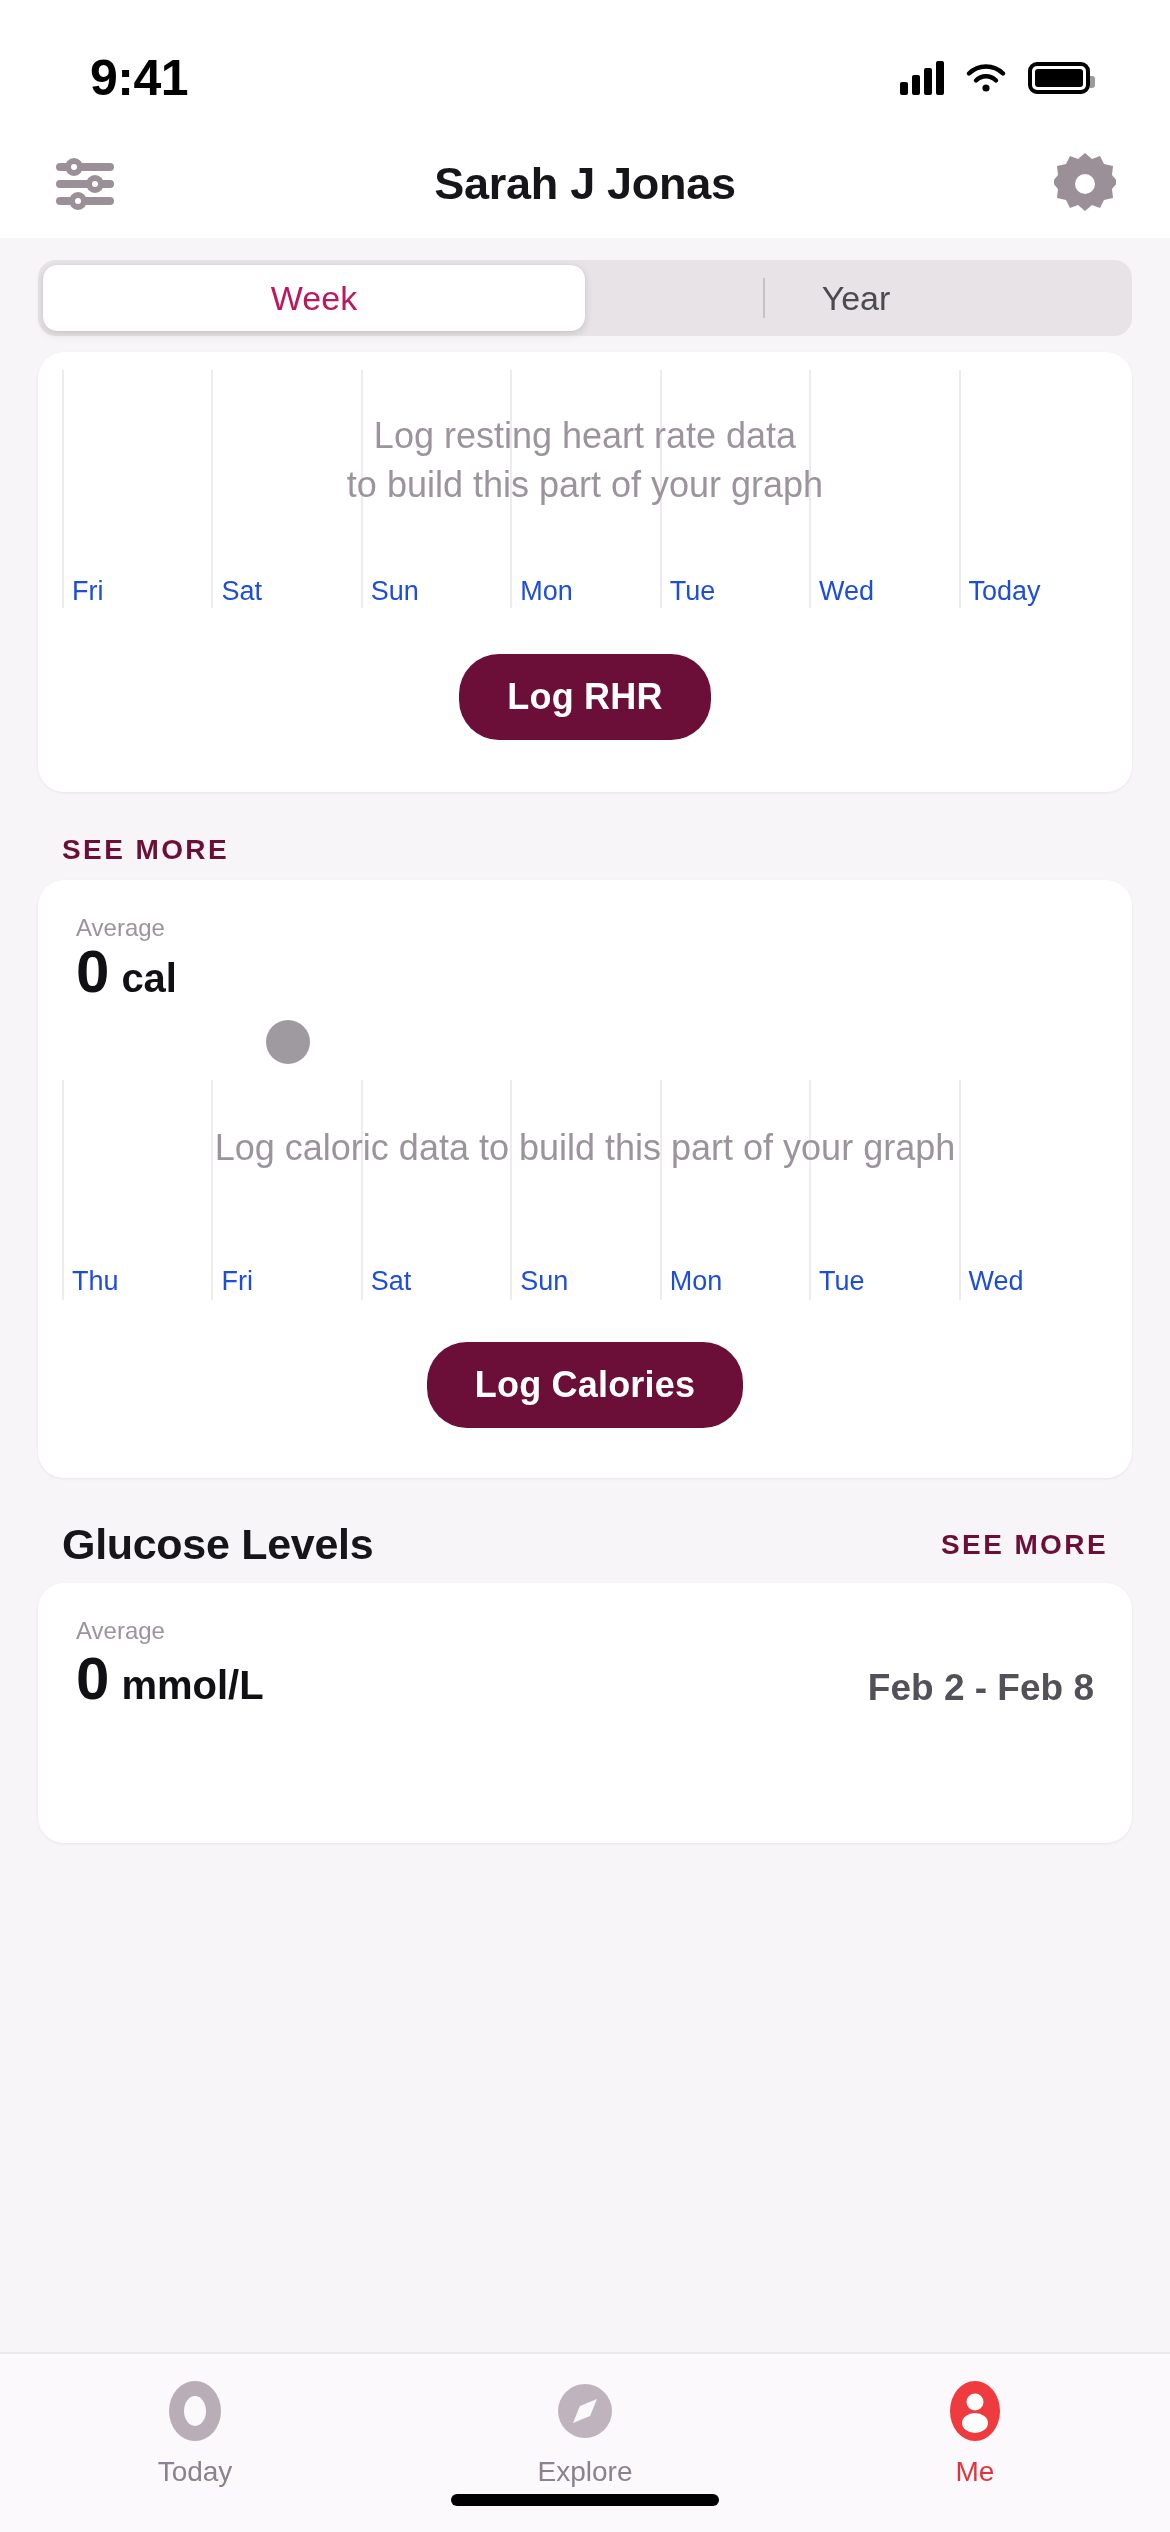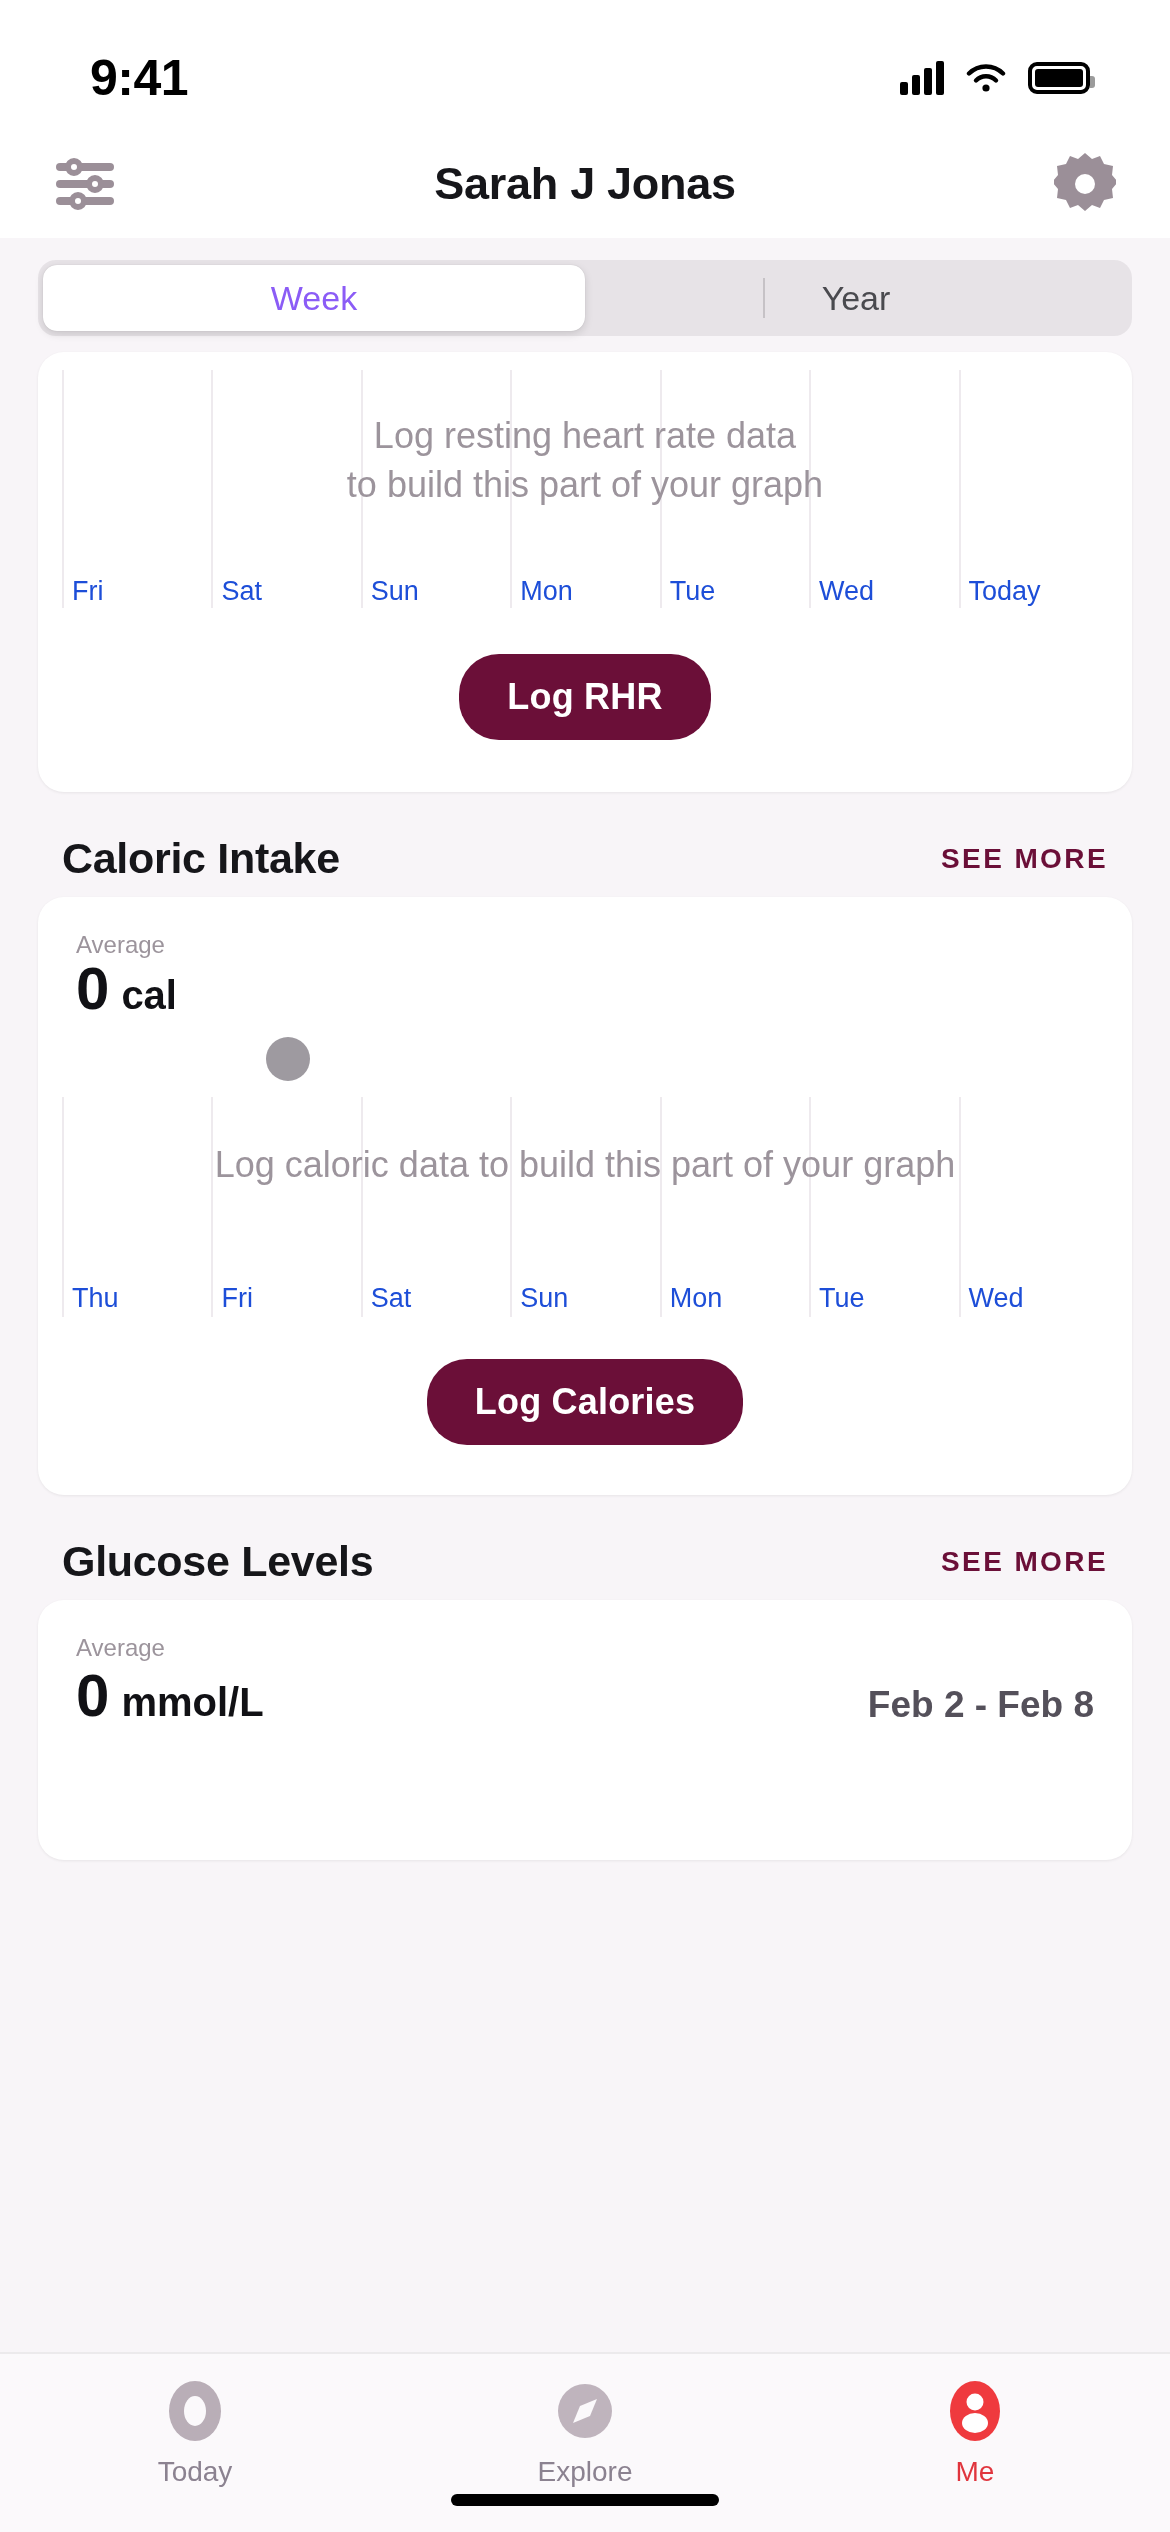--- a/index.html
+++ b/index.html
@@ -99,21 +99,21 @@
     flex: 1 1 0;
     height: 100%;
     display: flex; align-items: center; justify-content: center;
     font-size: 34px;
     color: #4a4a4f;
     border-radius: 14px;
     position: relative;
   }
   .seg.active {
     background: #ffffff;
-    color: #8b5cf6;
+    color: #be185d;
     box-shadow: 0 3px 8px rgba(0,0,0,0.13), 0 0 1px rgba(0,0,0,0.18);
   }
   .seg-divider {
     position: absolute;
     width: 2px; height: 40px;
     background: #c6c2c6;
     top: 18px;
   }
 
   
@@ -340,21 +340,20 @@
           <div class="daylabel">Wed</div>
           <div class="daylabel">Today</div>
         </div>
       </div>
       <div class="btn-row" style="padding:46px 0 52px 0;">
         <button class="btn-primary">Log RHR</button>
       </div>
     </div>
 
     <div class="section-head">
-      <div class="section-title">Caloric Intake</div>
       <div class="see-more">SEE MORE</div>
     </div>
 
     <div class="card" style="margin-top:4px;">
       <div class="metric">
         <div class="metric-label">Average</div>
         <div class="metric-value">
           <span class="metric-num">0</span>
           <span class="metric-unit">cal</span>
         </div>

